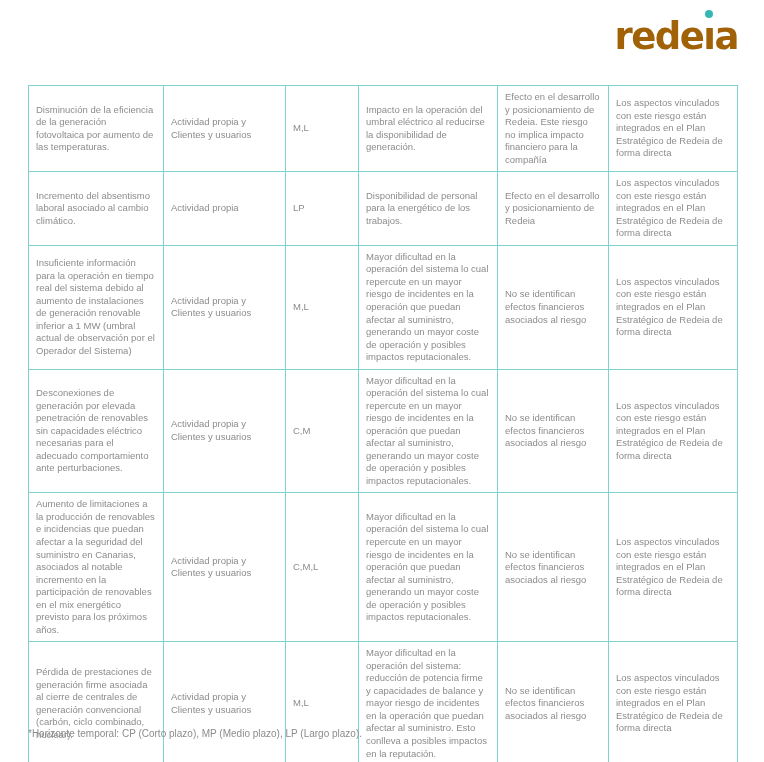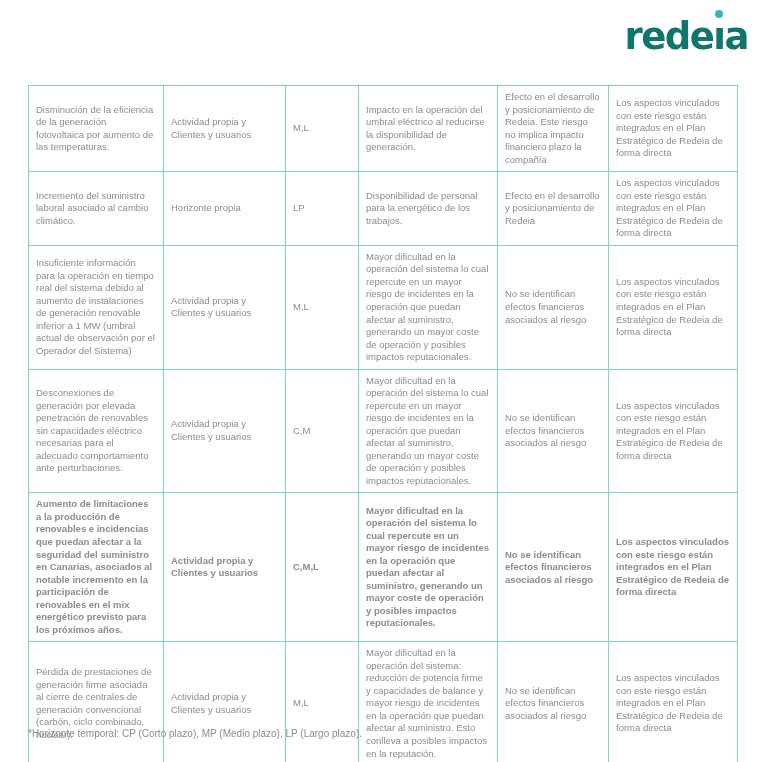--- a/index.html
+++ b/index.html
@@ -7,26 +7,26 @@
   body {
     width: 764px; height: 762px;
     position: relative;
     font-family: "Liberation Sans", sans-serif;
     overflow: hidden;
   }
 
   
   .logo {
     position: absolute;
-    top: 18px; right: 16px;
+    top: 18px; right: 26px;
     font-family: "DejaVu Sans", sans-serif;
     font-weight: bold;
     font-size: 37px;
     letter-spacing: -1.5px;
-    color: #0f766e;
+    color: #a16207;
     line-height: 1;
     user-select: none;
   }
   .logo .i-wrap { position: relative; display: inline-block; }
   .logo .i-dot {
     position: absolute;
     top: -8px; left: 50%;
     transform: translateX(-50%);
     width: 8px; height: 8px;
     border-radius: 50%;
@@ -48,21 +48,21 @@
     line-height: 1.32;
     color: #8c8c8c;
     vertical-align: middle;
     text-align: left;
     word-wrap: break-word;
   }
   tr.r1 { height: 84px; }
   tr.r2 { height: 55px; }
   tr.r3 { height: 96px; margin-top: 24px; }
   tr.r4 { height: 102px; }
-  tr.r5 { height: 117px; font-weight: bold; }
+  tr.r5 { height: 117px; }
   tr.r6 { height: 107px; }
 
   
   .footnote {
     position: absolute;
     left: 28px; top: 728px;
     font-size: 10px;
     color: #8c8c8c;
     text-align: right;
   }
@@ -82,26 +82,26 @@
     <col style="width:139px">
       <col style="width:111px">
       <col style="width:129px">
   </colgroup>
   <tbody>
     <tr class="r1">
       <td>Disminución de la eficiencia de la generación fotovoltaica por aumento de las temperaturas.</td>
       <td>Actividad propia y Clientes y usuarios</td>
       <td>M,L</td>
       <td>Impacto en la operación del umbral eléctrico al reducirse la disponibilidad de generación.</td>
-      <td>Efecto en el desarrollo y posicionamiento de Redeia. Este riesgo no implica impacto financiero plazo la compañía</td>
+      <td>Efecto en el desarrollo y posicionamiento de Redeia. Este riesgo no implica impacto financiero para la compañía</td>
       <td>Los aspectos vinculados con este riesgo están integrados en el Plan Estratégico de Redeia de forma directa</td>
     </tr>
     <tr class="r2">
-      <td>Incremento del suministro laboral asociado al cambio climático.</td>
-      <td>Horizonte propia</td>
+      <td>Incremento del absentismo laboral asociado al cambio climático.</td>
+      <td>Actividad propia</td>
       <td>LP</td>
       <td>Disponibilidad de personal para la energético de los trabajos.</td>
       <td>Efecto en el desarrollo y posicionamiento de Redeia</td>
       <td>Los aspectos vinculados con este riesgo están integrados en el Plan Estratégico de Redeia de forma directa</td>
     </tr>
     <tr class="r3">
       <td>Insuficiente información para la operación en tiempo real del sistema debido al aumento de instalaciones de generación renovable inferior a 1 MW (umbral actual de observación por el Operador del Sistema)</td>
       <td>Actividad propia y Clientes y usuarios</td>
       <td>M,L</td>
       <td>Mayor dificultad en la operación del sistema lo cual repercute en un mayor riesgo de incidentes en la operación que puedan afectar al suministro, generando un mayor coste de operación y posibles impactos reputacionales.</td>

